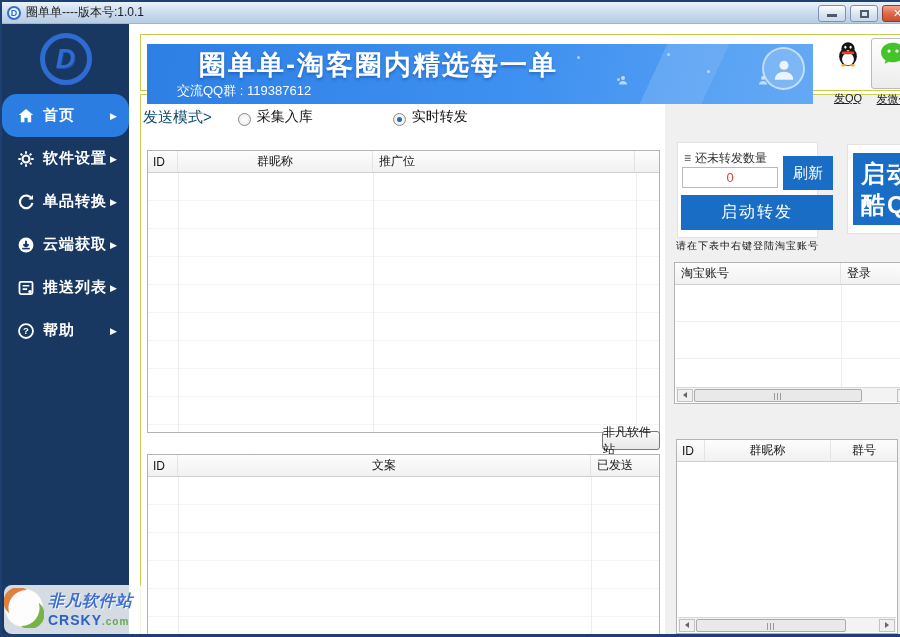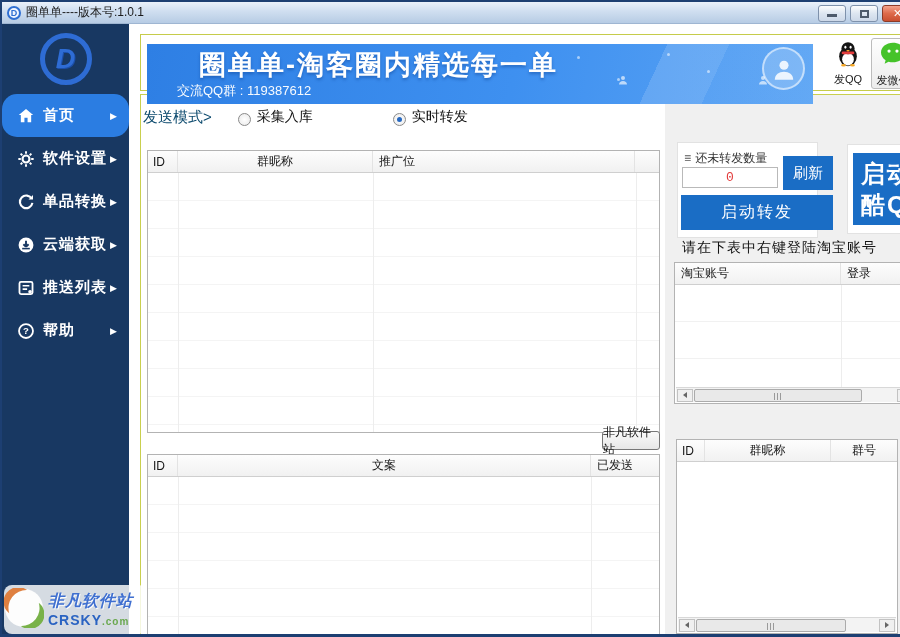--- a/index.html
+++ b/index.html
@@ -44,21 +44,21 @@
                   letter-spacing:2px; text-shadow:0 2px 3px rgba(10,60,140,.45); white-space:nowrap; }
   .banner-sub { position:absolute; left:30px; bottom:4px; font-size:13px; color:rgba(255,255,255,.96); }
   .banner-avatar { position:absolute; right:8px; top:3px; width:43px; height:43px; border-radius:50%;
                    border:2px solid rgba(255,255,255,.55); background:rgba(255,255,255,.18);
                    display:flex; align-items:center; justify-content:center; overflow:hidden; }
   .mini-person { position:absolute; opacity:.8; }
   .net-dot { position:absolute; width:3px; height:3px; border-radius:50%; background:rgba(255,255,255,.55); }
   .qq-action { position:absolute; left:688px; top:5px; width:38px; text-align:center; cursor:pointer; }
   .wechat-action { position:absolute; left:730px; top:3px; width:44px; height:51px; text-align:center;
                    border:1px solid #bcbcbc; border-radius:3px; background:linear-gradient(#fefefe,#ececec); cursor:pointer; }
-  .qa-label { font-size:11px; color:#222; margin-top:0; white-space:nowrap; }
+  .qa-label { font-size:11px; color:#222; margin-top:19px; white-space:nowrap;text-decoration:underline; }
   
   .panel-outline { position:absolute; left:11px; top:70px; width:775px; height:600px;
                    border:1px solid #c9cf4e; pointer-events:none; }
   .gray-zone { position:absolute; left:536px; top:71px; right:-4px; bottom:-2px; background:#f0f0f0; }
   
   .mode-row { position:absolute; left:14px; top:80px; height:26px; display:flex; align-items:center; }
   .mode-label { font-size:15px; font-weight:normal; color:#0c4a6e; }
   .radio-opt { display:flex; align-items:flex-end; margin-left:26px; cursor:pointer; }
   .radio-opt.second { margin-left:80px; }
   .radio-circle { width:13px; height:13px; border:1px solid #8a8a8a; border-radius:50%;
@@ -89,21 +89,21 @@
   .pending-label { position:absolute; left:6px; top:7px; font-size:12px; color:#333; }
   .pending-label .bars { font-size:12px; color:#555; margin-right:4px; }
   .count-box { position:absolute; left:4px; top:24px; width:96px; height:21px; border:1px solid #b9b9b9;
                background:#fff; color:#e23b3b; font-size:13px; text-align:center; line-height:20px; }
   .btn-blue { background:#1a6dc5; color:#fff; border:none; display:flex; align-items:center; justify-content:center;
               cursor:pointer; }
   .refresh-btn { position:absolute; left:105px; top:13px; width:50px; height:34px; font-size:15px; }
   .start-btn { position:absolute; left:3px; top:52px; width:152px; height:35px; font-size:16px; letter-spacing:2px; }
   .coolq-btn { position:absolute; left:724px; top:129px; width:68px; height:72px; font-size:24px; font-weight:bold;
                line-height:1.3; word-break:break-all; padding:4px 8px; text-align:left; letter-spacing:2px; }
-  .instruction { position:absolute; left:547px; top:215px; font-size:14px; color:#141414; letter-spacing:1px;margin-left:6px; }
+  .instruction { position:absolute; left:547px; top:215px; font-size:10px; color:#141414; letter-spacing:1px; }
   .log-btn { position:absolute; left:473px; top:407px; width:58px; height:19px; border:1px solid #777;
              border-radius:3px; background:linear-gradient(#fafafa,#e7e7e7); font-size:12px; color:#111;
              display:flex; align-items:center; justify-content:center; cursor:pointer; }
   
   .watermark { position:absolute; left:2px; top:583px; width:142px; height:49px; z-index:50;
                background:rgba(255,255,255,.82); border-radius:8px; display:flex; align-items:center; }
   .wm-text { margin-left:4px; }
   .wm-line1 { font-size:16px; font-weight:bold; font-style:italic; color:#3f6fd0; letter-spacing:1px;
               text-shadow:1px 1px 0 rgba(255,255,255,.9); }
   .wm-line2 { font-size:14px; font-weight:bold; color:#2a63c2; letter-spacing:1px; }
@@ -285,21 +285,21 @@
         <div class="th" style="width:195px;justify-content:center;">群昵称</div>
         <div class="th" style="width:262px;padding-left:6px;">推广位</div>
         <div class="th" style="flex:1;border-right:none;"></div>
       </div>
       <div class="tbody"></div>
       <div class="vline" style="left:30px;"></div>
       <div class="vline" style="left:225px;"></div>
       <div class="vline" style="left:488px;"></div>
     </div>
 
-    <div class="card" style="left:548px;top:118px;width:141px;height:96px;font-family:Liberation Mono, monospace;">
+    <div class="card" style="left:548px;top:118px;width:141px;height:96px;">
       <div class="pending-label">
         <span class="bars">≡</span><span>还未转发数量</span>
       </div>
       <div class="count-box">0</div>
       <div class="btn-blue refresh-btn">刷新</div>
       <div class="btn-blue start-btn">启动转发</div>
     </div>
     <div class="card" style="left:718px;top:120px;width:80px;height:90px;"></div>
     <div class="btn-blue coolq-btn">启动酷Q</div>
 

